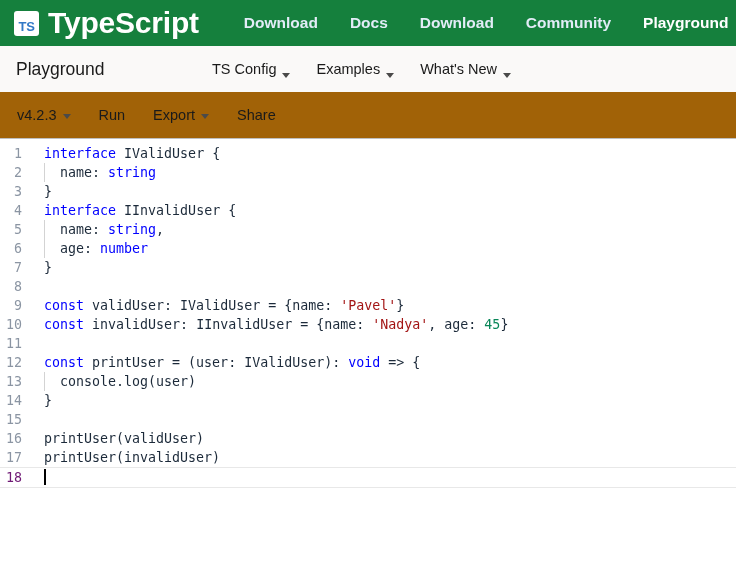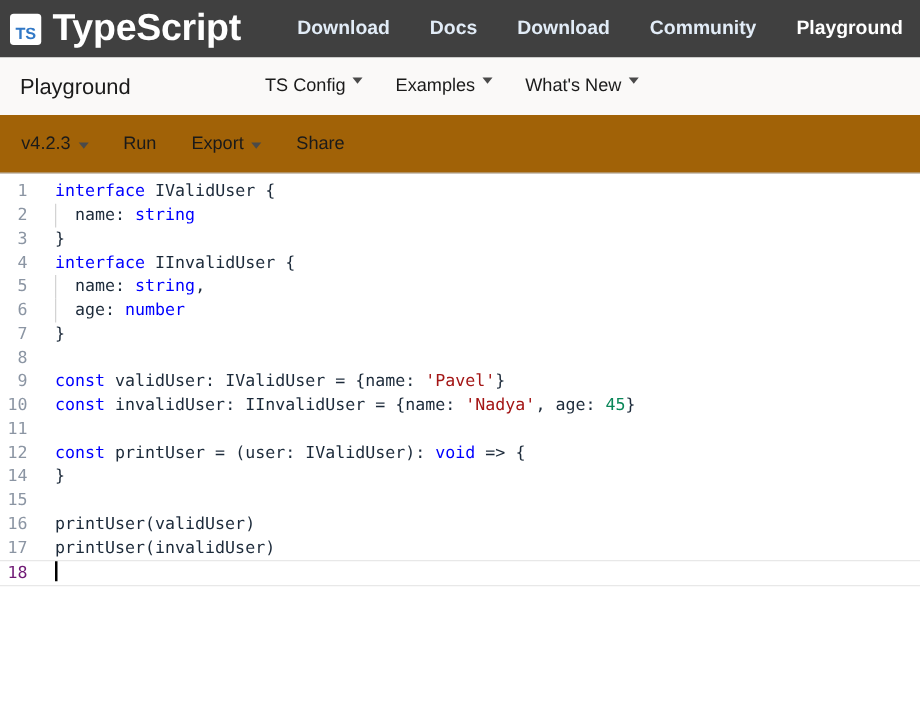--- a/index.html
+++ b/index.html
@@ -10,25 +10,25 @@
     width: 736px;
     height: 570px;
     background: #ffffff;
     font-family: "Liberation Sans", sans-serif;
     overflow: hidden;
     -webkit-font-smoothing: antialiased;
   }
 
   
   .topnav {
-    background: #404040;
+    background: #15803d;
     height: 46px;
     display: flex;
     align-items: center;
-    padding: 0 0 0 8px;
+    padding: 0 0 0 14px;
     box-sizing: border-box;
   }
   .brand {
     display: flex;
     align-items: center;
     gap: 9px;
     text-decoration: none;
   }
   .ts-logo {
     width: 25px;
@@ -86,21 +86,21 @@
   }
   .menu-row {
     display: flex;
     align-items: center;
     gap: 26px;
   }
   .menu-item {
     font-size: 14.5px;
     color: #1a1a1a;
     display: flex;
-    align-items: flex-start;
+    align-items: flex-end;
     gap: 6px;
     cursor: default;
     white-space: nowrap;
   }
   .caret {
     width: 0;
     height: 0;
     border-left: 4px solid transparent;
     border-right: 4px solid transparent;
     border-top: 5px solid #4a4a4a;
@@ -252,18 +252,19 @@
     <div class="code-line"><div class="gutter">3</div><div class="code-text"><span class="plain">}</span></div></div>
     <div class="code-line"><div class="gutter">4</div><div class="code-text"><span class="kw">interface</span><span class="plain"> </span><span class="tname">IInvalidUser</span><span class="plain"> {</span></div></div>
     <div class="code-line"><div class="gutter">5</div><div class="code-text"><span class="indent-guide"></span><span class="plain">  name</span><span class="plain">: </span><span class="kw">string</span><span class="plain">,</span></div></div>
     <div class="code-line"><div class="gutter">6</div><div class="code-text"><span class="indent-guide"></span><span class="plain">  age</span><span class="plain">: </span><span class="kw">number</span></div></div>
     <div class="code-line"><div class="gutter">7</div><div class="code-text"><span class="plain">}</span></div></div>
     <div class="code-line"><div class="gutter">8</div><div class="code-text"></div></div>
     <div class="code-line"><div class="gutter">9</div><div class="code-text"><span class="kw">const</span><span class="plain"> validUser</span><span class="plain">: </span><span class="tname">IValidUser</span><span class="plain"> = {name: </span><span class="str">'Pavel'</span><span class="plain">}</span></div></div>
     <div class="code-line"><div class="gutter">10</div><div class="code-text"><span class="kw">const</span><span class="plain"> invalidUser</span><span class="plain">: </span><span class="tname">IInvalidUser</span><span class="plain"> = {name: </span><span class="str">'Nadya'</span><span class="plain">, age: </span><span class="num">45</span><span class="plain">}</span></div></div>
     <div class="code-line"><div class="gutter">11</div><div class="code-text"></div></div>
     <div class="code-line"><div class="gutter">12</div><div class="code-text"><span class="kw">const</span><span class="plain"> printUser = (user</span><span class="plain">: </span><span class="tname">IValidUser</span><span class="plain">): </span><span class="kw">void</span><span class="plain"> =&gt; {</span></div></div>
+    <div class="code-line"><div class="gutter">13</div><div class="code-text"><span class="indent-guide"></span><span class="plain">  console.log(user)</span></div></div>
     <div class="code-line"><div class="gutter">14</div><div class="code-text"><span class="plain">}</span></div></div>
     <div class="code-line"><div class="gutter">15</div><div class="code-text"></div></div>
     <div class="code-line"><div class="gutter">16</div><div class="code-text"><span class="plain">printUser(validUser)</span></div></div>
     <div class="code-line"><div class="gutter">17</div><div class="code-text"><span class="plain">printUser(invalidUser)</span></div></div>
     <div class="code-line current"><div class="gutter">18</div><div class="code-text"><span class="cursor"></span></div></div>
   </div>
 
 </body></html>

